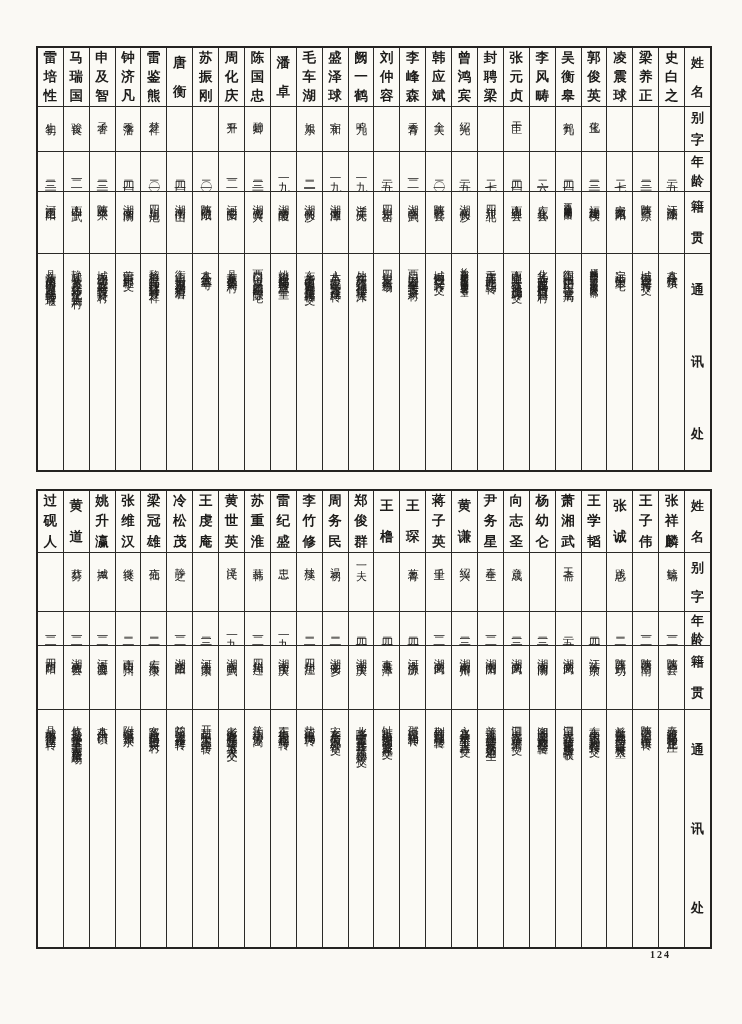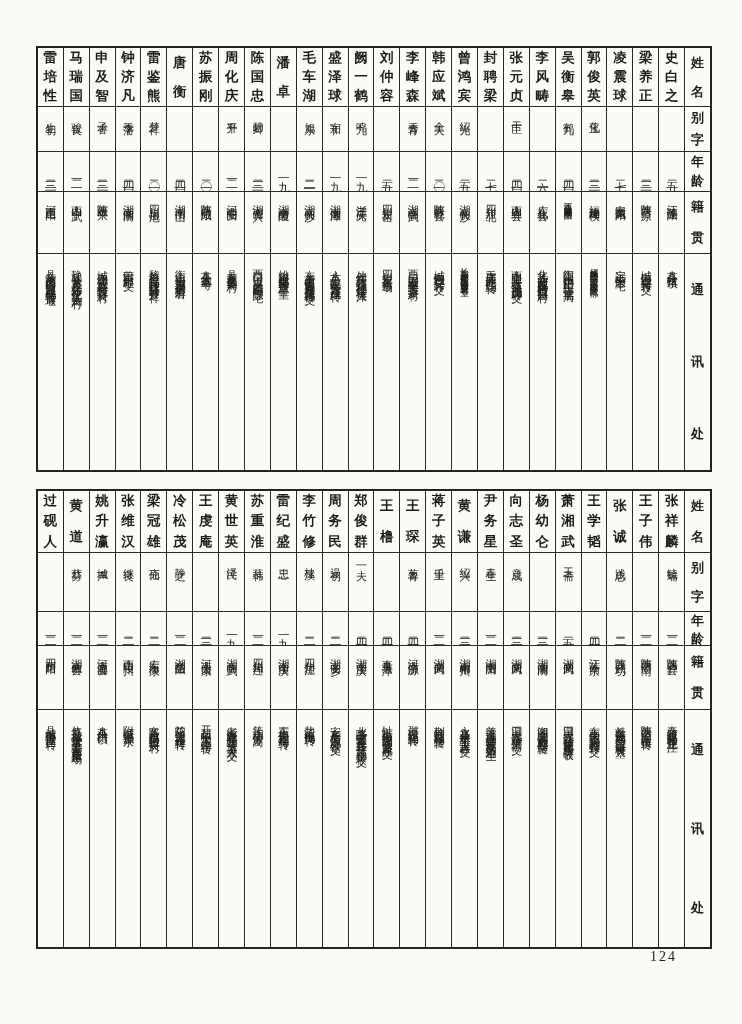--- a/index.html
+++ b/index.html
@@ -53,22 +53,23 @@
   
   .stack{
     display:flex;flex-direction:column;justify-content:space-around;
     align-items:center;height:100%;width:100%;
   }
   .cell-name .stack span{font-size:13.5px;font-weight:bold;}
   .hcol .stack span{font-size:13px;font-weight:bold;letter-spacing:0;}
   .hcol .cell{background:#fbfaf5;}
   .page-number{
     position:absolute;left:650px;top:949px;
-    font-size:14px;letter-spacing:2px;color:#23221f;
+    font-size:10px;letter-spacing:2px;color:#23221f;
     font-family:"Liberation Serif","DejaVu Serif",serif;
+    font-weight:bold;
   }
 </style>
 </head>
 <body>
 
 <div class="page">
   <div class="tableBox t1">
       <div class="col hcol">
         <div class="cell cell-name">
           <div class="stack">

